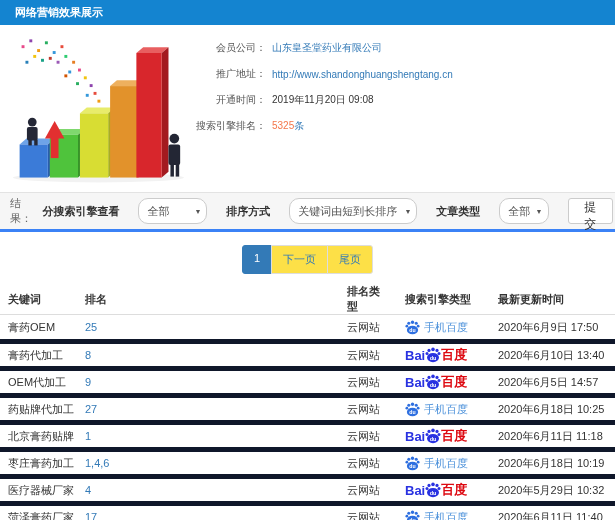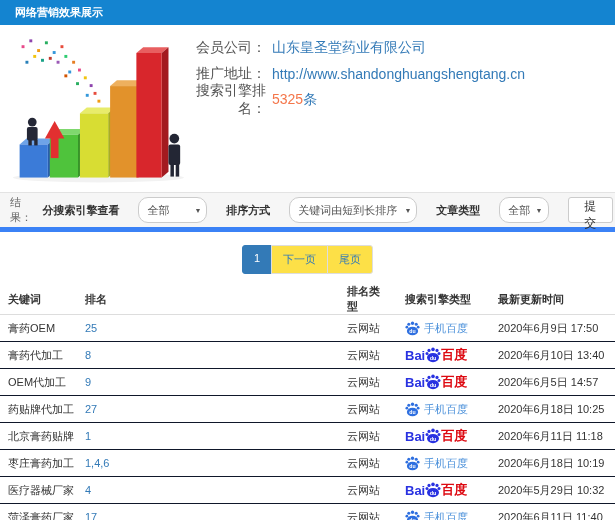--- a/index.html
+++ b/index.html
@@ -7,30 +7,30 @@
     font-family: "Liberation Sans", "DejaVu Sans", sans-serif; color: #333; }
   .page { width: 615px; height: 520px; overflow: hidden; background: #fff; }
 
   
   .titlebar { height: 25px; background: #1484d0; color: #fff; font-size: 11px;
     font-weight: bold; line-height: 25px; padding-left: 15px; }
 
   
   .hero { display: flex; height: 167px; background: #fff; }
   .hero-image { width: 188px; padding: 6px 2px 2px 6px; flex: none; }
-  .info { flex: 1; padding-top: 10px; font-size: 14px; }
+  .info { flex: 1; padding-top: 10px; font-size: 10px; }
   .info-row { display: flex; align-items: center; height: 26px; }
   .info-label { width: 78px; text-align: right; color: #555; flex: none; }
   .info-value { margin-left: 6px; }
   .link-blue { color: #337ab7; text-decoration: none; }
   .val-orange { color: #f4764a; }
 
   
   .filter-bar { height: 40px; background: #f6f6f6; border-top: 1px solid #e3e3e3;
-    border-bottom: 5px solid #3b82f6; display: flex; align-items: center;
+    border-bottom: 3px solid #3b82f6; display: flex; align-items: center;
     padding-left: 10px; font-size: 11px; }
   .result-label { color: #666; }
   .filter-controls { margin-left: auto; display: flex; align-items: center; gap: 19px; margin-right: 2px; }
   .filter-label { font-weight: bold; color: #333; white-space: nowrap; }
   .select { position: relative; background: #fff; border: 1px solid #ccc; border-radius: 10px;
     height: 26px; display: flex; align-items: center; padding: 0 16px 0 8px; color: #555;
     cursor: pointer; white-space: nowrap; }
   .select .caret { position: absolute; right: 5px; font-size: 7px; color: #555; }
   .sel-engine { width: 74px; }
   .sel-sort { min-width: 128px; }
@@ -44,21 +44,21 @@
   .page-btn { font-size: 11px; color: #337ab7; background: #fde047; border: 1px solid #ddd;
     padding: 6px 11px; margin-left: -1px; text-decoration: none; cursor: pointer; }
   .page-btn:first-child { border-radius: 3px 0 0 3px; margin-left: 0; }
   .page-btn:last-child { border-radius: 0 3px 3px 0; }
   .page-btn.active { background: #337ab7; border-color: #337ab7; color: #fff; }
 
   
   table { width: 100%; border-collapse: collapse; font-size: 11px; table-layout: fixed; }
   th { text-align: left; font-weight: bold; color: #333; height: 26px;
     padding: 0 8px; border-bottom: 1px solid #ddd; }
-  td { height: 27px; padding: 0 8px; border-bottom: 1px solid #0f172a;
+  td { height: 27px; padding: 0 8px; border-bottom: 5px solid #0f172a;
     color: #333; vertical-align: middle; overflow: hidden; white-space: nowrap; }
   .col-kw { width: 77px; } .col-rank { width: 262px; } .col-rtype { width: 58px; }
   .col-engine { width: 93px; } .col-date { width: auto; }
   .rank-link { color: #337ab7; text-decoration: none; }
   .engine-cell { display: flex; align-items: center; gap: 4px; }
   .mobile-baidu-text { color: #4a90da; text-align: right; }
   .baidu-logo { display: flex; align-items: center; font-weight: bold; font-size: 13px; }
   .baidu-bai { color: #2932e1; }
   .baidu-hz { color: #dd0a12; }
   .paw { flex: none; }
@@ -156,20 +156,24 @@
     <div class="info">
       <div class="info-row">
         <span class="info-label">会员公司：</span>
         <a class="info-value link-blue" href="#">山东皇圣堂药业有限公司</a>
       </div>
       <div class="info-row">
         <span class="info-label">推广地址：</span>
         <a class="info-value link-blue" href="#">http://www.shandonghuangshengtang.cn</a>
       </div>
       <div class="info-row">
+        <span class="info-label">开通时间：</span>
+        <span class="info-value">2019年11月20日 09:08</span>
+      </div>
+      <div class="info-row">
         <span class="info-label">搜索引擎排名：</span>
         <span class="info-value"><span class="val-orange">5325</span><span class="link-blue">条</span></span>
       </div>
     </div>
   </div>
 
   <div class="filter-bar">
     <span class="result-label">结果：</span>
     <div class="filter-controls">
       <span class="filter-label">分搜索引擎查看</span>

